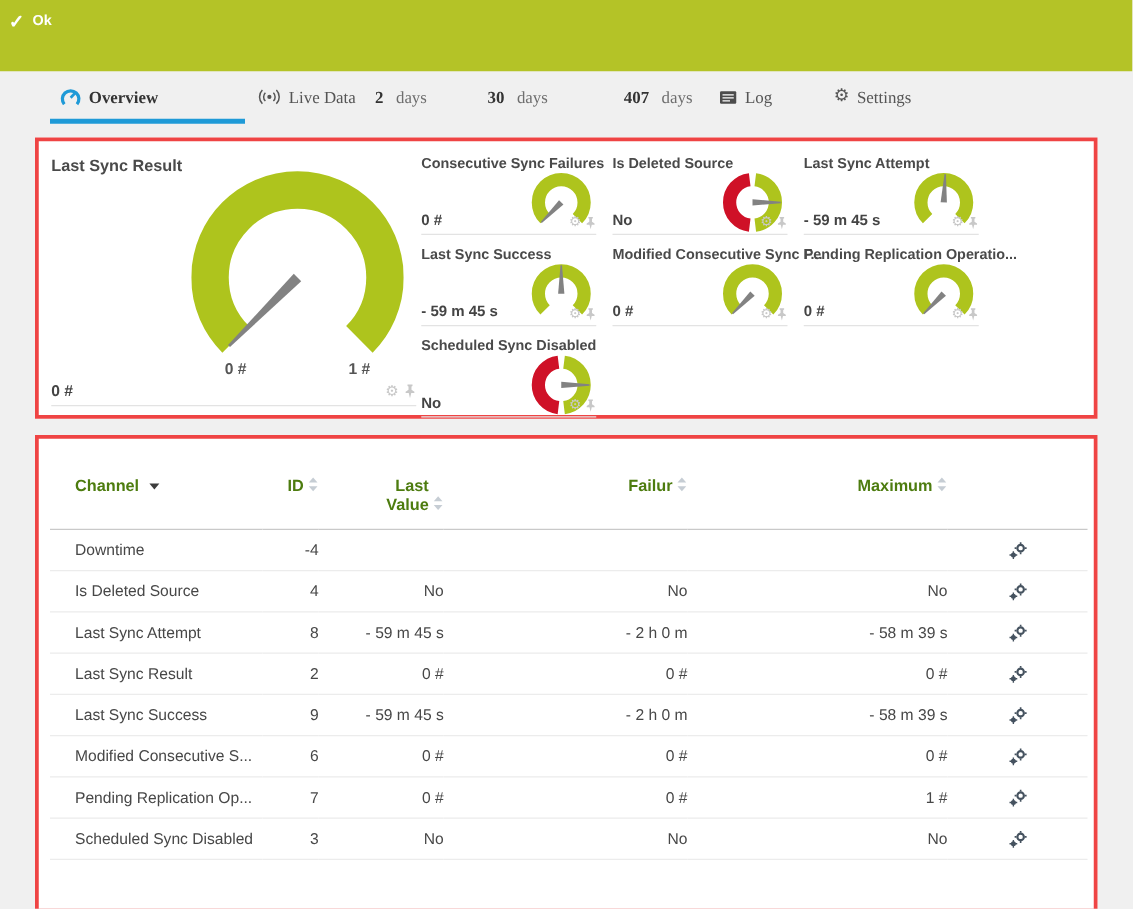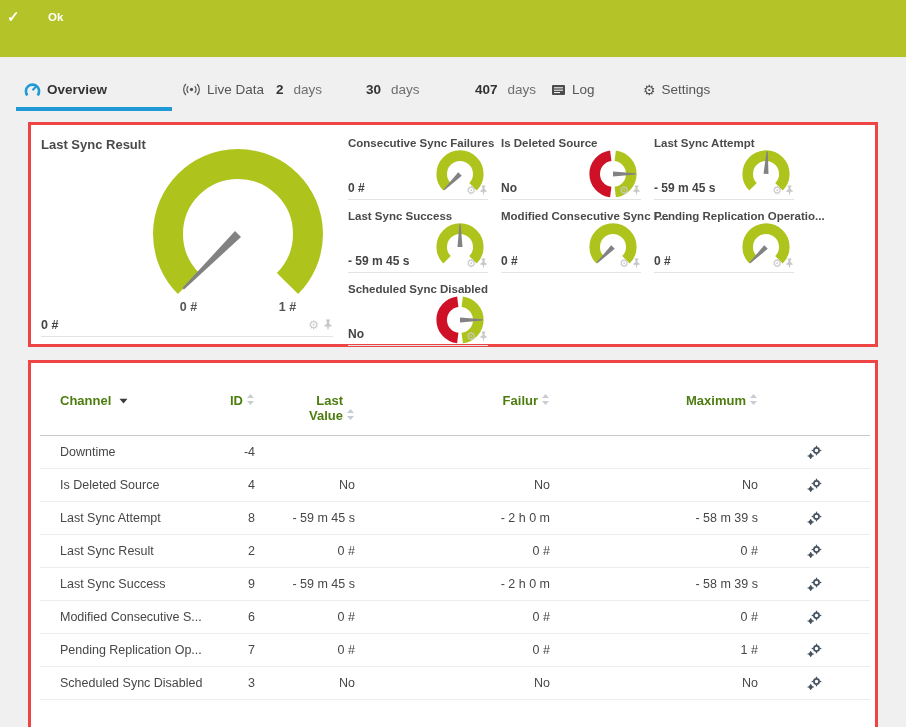--- a/index.html
+++ b/index.html
@@ -7,24 +7,24 @@
   body { background:#f0f0f0; font-family:"Liberation Sans", sans-serif; }
 
   
   .topbar { position:relative; height:57px; background:#b4c327; color:#fff; padding:7px 10px 0 7px; }
   .check { position:absolute; left:7px; top:8px; font-size:15px; font-weight:bold; }
   .title-line { margin-left:23px; font-size:17.5px; line-height:20px; white-space:nowrap; }
   .kind { font-style:italic; font-weight:400; margin-right:7px; }
   .sensor-name { font-weight:700; }
   .flag { font-size:13px; vertical-align:3px; margin-left:4px; cursor:pointer; }
   .stars { font-size:13px; vertical-align:2px; margin-left:14px; letter-spacing:1px; cursor:pointer; }
-  .status-line { margin-left:41px; margin-top:4px; font-size:11.5px; font-weight:700; }
-
-  
-  .tabs { display:flex; align-items:stretch; height:39px; padding-left:16px; margin-top:15px; }
+  .status-line { margin-left:19px; margin-top:4px; font-size:11.5px; font-weight:700; }
+
+  
+  .tabs { display:flex; align-items:stretch; height:39px; padding-left:40px; margin-top:3px;font-family:Liberation Serif, serif; }
   .tab { display:flex; align-items:center; gap:6px; font-size:13.5px; color:#555;
          border-bottom:4px solid transparent; cursor:pointer; flex:0 0 auto; }
   .tab .ticon { display:inline-flex; align-items:center; }
   .tab.active { border-bottom-color:#1f9ad7; color:#333; font-weight:700; width:156px; padding-left:8px; }
   .t-live { margin-left:10px; width:94px; }
   .t-d2 { width:50px; margin-left:0; }
   .t-d30 { width:60px; margin-left:40px; }
   .t-d365 { width:62px; margin-left:49px; }
   .t-hist { width:108px; margin-left:63px; }
   .t-log { width:46px; margin-left:14px; }
@@ -45,21 +45,21 @@
   .gauge-wrap svg { display:block; }
   .scale-label { font-size:12.5px; font-weight:700; fill:#555; }
   .panel-bottom { position:absolute; left:0; right:0; top:181px; display:flex; justify-content:space-between; align-items:center; }
   .panel-value { font-size:12.5px; font-weight:700; color:#444; }
   .panel-icons { display:flex; align-items:center; gap:4px; color:#c8c8c8; }
   .panel-icons .gearchar2 { font-size:12px; color:#c8c8c8; line-height:1; cursor:pointer; }
   .panel-icons svg { cursor:pointer; }
 
   
   .mini-grid { display:grid; grid-template-columns:140px 140px 140px; column-gap:13px;
-               grid-auto-rows:63px; row-gap:10px; margin-left:15px; flex:0 0 auto; }
+               grid-auto-rows:63px; row-gap:10px; margin-left:4px; flex:0 0 auto; }
   .mini-panel { position:relative; border-bottom:1px solid #e3e3e3; cursor:pointer; }
   .mini-title { font-size:11.5px; font-weight:700; color:#4a4a4a; white-space:nowrap; }
   .mini-gauge { position:absolute; right:2px; top:9px; width:52px; height:52px; }
   .mini-value { position:absolute; left:0; bottom:4px; font-size:12px; font-weight:700; color:#444; }
   .mini-icons { position:absolute; right:0; bottom:3px; display:flex; align-items:center; gap:3px; }
   .mini-icons .gearchar2 { font-size:11px; color:#c8c8c8; line-height:1; cursor:pointer; }
 
   
   table { border-collapse:collapse; width:830px; table-layout:fixed; }
   col.c-channel{width:170px;} col.c-id{width:45px;} col.c-last{width:100px;}

